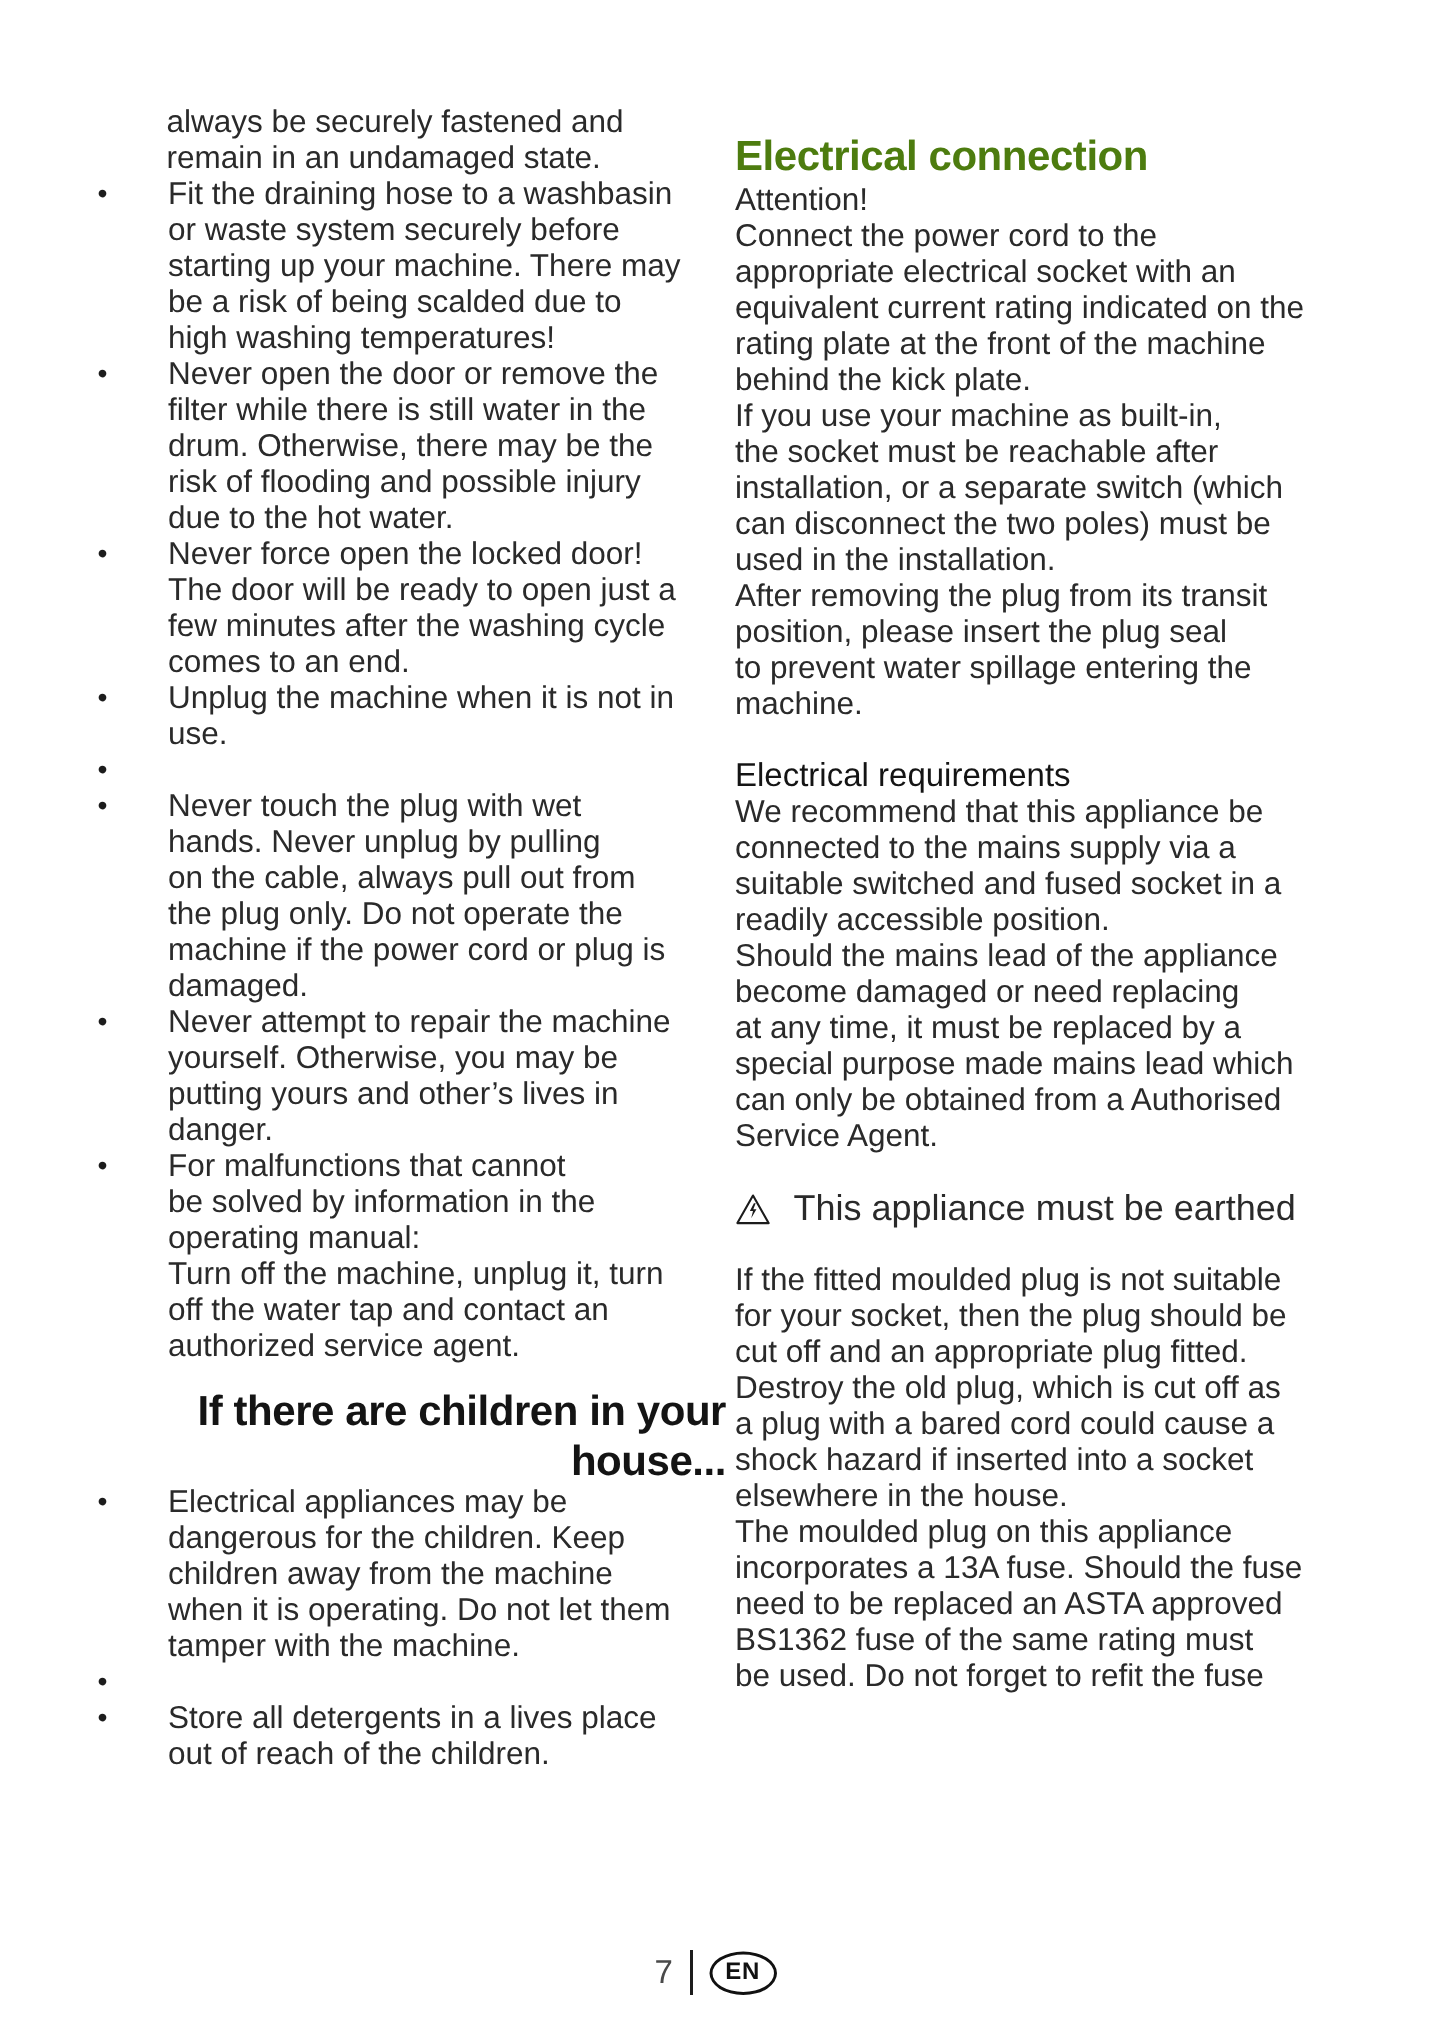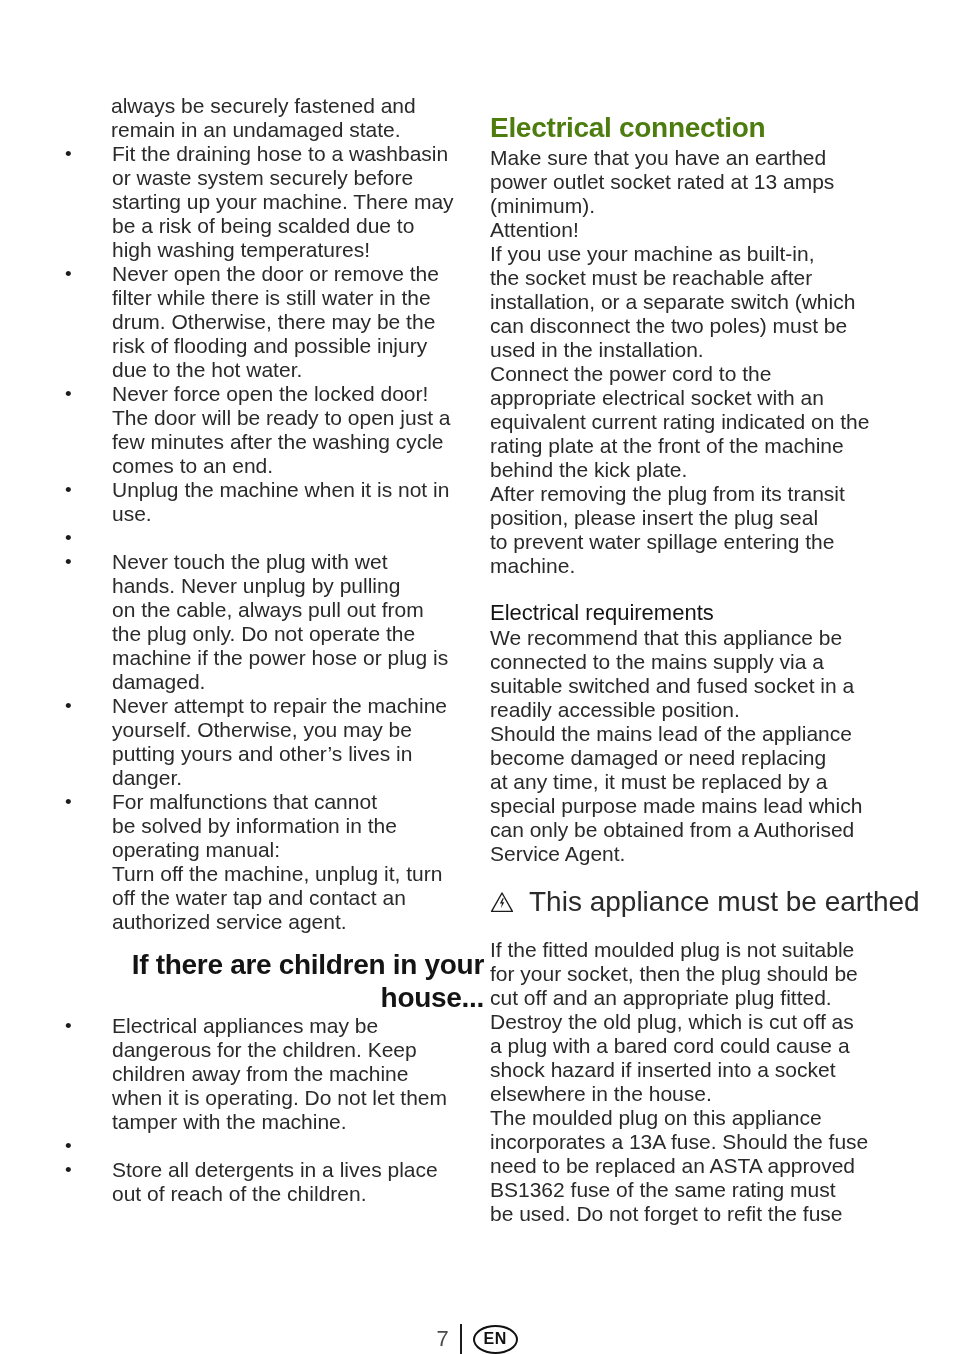--- a/index.html
+++ b/index.html
@@ -1,36 +1,36 @@
 <!DOCTYPE html>
 <html><head>
 <meta charset="utf-8">
 <style>
   html,body{margin:0;padding:0;}
   body{
     width:954px;height:1354px;position:relative;background:#ffffff;
     font-family:"Liberation Sans","DejaVu Sans",sans-serif;
     color:#2a2a2a;overflow:hidden;
   }
-  .page{position:absolute;inset:0;background:#ffffff;margin-top:24px;}
+  .page{position:absolute;inset:0;background:#ffffff;}
   .col{position:absolute;}
   .col-left{left:64px;top:70px;width:420px;}
   .col-right{left:490px;top:88px;width:448px;}
   .body-text{font-size:21px;line-height:24px;color:#2a2a2a;}
   .intro{padding-left:47px;white-space:pre;font-size:21px;line-height:24px;}
   .li{display:flex;align-items:flex-start;}
   .marker{flex:0 0 47px;font-size:19px;line-height:24px;color:#1c1c1c;padding-left:1px;}
   .li-text{white-space:pre;font-size:21px;line-height:24px;}
   .h1{font-size:28px;line-height:32px;font-weight:700;color:#4d7c0f;margin:0 0 2px 0;white-space:pre;letter-spacing:-0.3px;}
   .h1-children{font-size:28px;line-height:33px;font-weight:700;color:#141414;margin:14px 0 0 0;white-space:pre;letter-spacing:-0.3px;text-align:right;}
   .h2{font-size:22px;line-height:26px;font-weight:400;color:#141414;margin:22px 0 0 0;white-space:pre;}
   .para{margin:0;white-space:pre;font-size:21px;line-height:24px;}
   .warning-row{display:flex;align-items:center;margin:24px 0;height:24px;}
   .warning-icon{flex:0 0 auto;width:24px;height:22px;margin-right:15px;}
-  .warning-text{font-size:28px;line-height:24px;white-space:pre;}
+  .warning-text{font-size:24px;line-height:24px;white-space:pre;}
   .footer{position:absolute;left:0;right:0;top:1300px;display:flex;justify-content:center;align-items:center;gap:11px;}
   .page-num{font-size:22px;line-height:30px;color:#4a4a4a;}
   .vr{display:inline-block;width:2px;height:30px;background:#1c1c1c;}
   .lang-badge{
     display:flex;align-items:center;justify-content:center;
     width:41px;height:25px;border:2.5px solid #111;border-radius:50%;
     font-size:16px;font-weight:700;color:#111;letter-spacing:0.5px;
   }
 </style>
 </head>
@@ -73,21 +73,21 @@
     </div>
     <div class="li">
       <span class="marker">•</span>
     </div>
     <div class="li">
       <span class="marker">•</span>
       <span class="li-text">Never touch the plug with wet
 hands. Never unplug by pulling
 on the cable, always pull out from
 the plug only. Do not operate the
-machine if the power hose or plug is
+machine if the power cord or plug is
 damaged.</span>
     </div>
     <div class="li">
       <span class="marker">•</span>
       <span class="li-text">Never attempt to repair the machine
 yourself. Otherwise, you may be
 putting yours and other’s lives in
 danger.</span>
     </div>
     <div class="li">
@@ -119,34 +119,31 @@
       <span class="li-text">Store all detergents in a lives place
 out of reach of the children.</span>
     </div>
 
   </div>
 
   <div class="col col-right body-text">
 
     <div class="h1">Electrical connection</div>
 
-    <p class="para">Make sure that you have an earthed
-power outlet socket rated at 13 amps
-(minimum).</p>
     <p class="para">Attention!</p>
+    <p class="para">Connect the power cord to the
+appropriate electrical socket with an
+equivalent current rating indicated on the
+rating plate at the front of the machine
+behind the kick plate.</p>
     <p class="para">If you use your machine as built-in,
 the socket must be reachable after
 installation, or a separate switch (which
 can disconnect the two poles) must be
 used in the installation.</p>
-    <p class="para">Connect the power cord to the
-appropriate electrical socket with an
-equivalent current rating indicated on the
-rating plate at the front of the machine
-behind the kick plate.</p>
     <p class="para">After removing the plug from its transit
 position, please insert the plug seal
 to prevent water spillage entering the
 machine.</p>
 
     <div class="h2">Electrical requirements</div>
 
     <p class="para">We recommend that this appliance be
 connected to the mains supply via a
 suitable switched and fused socket in a

